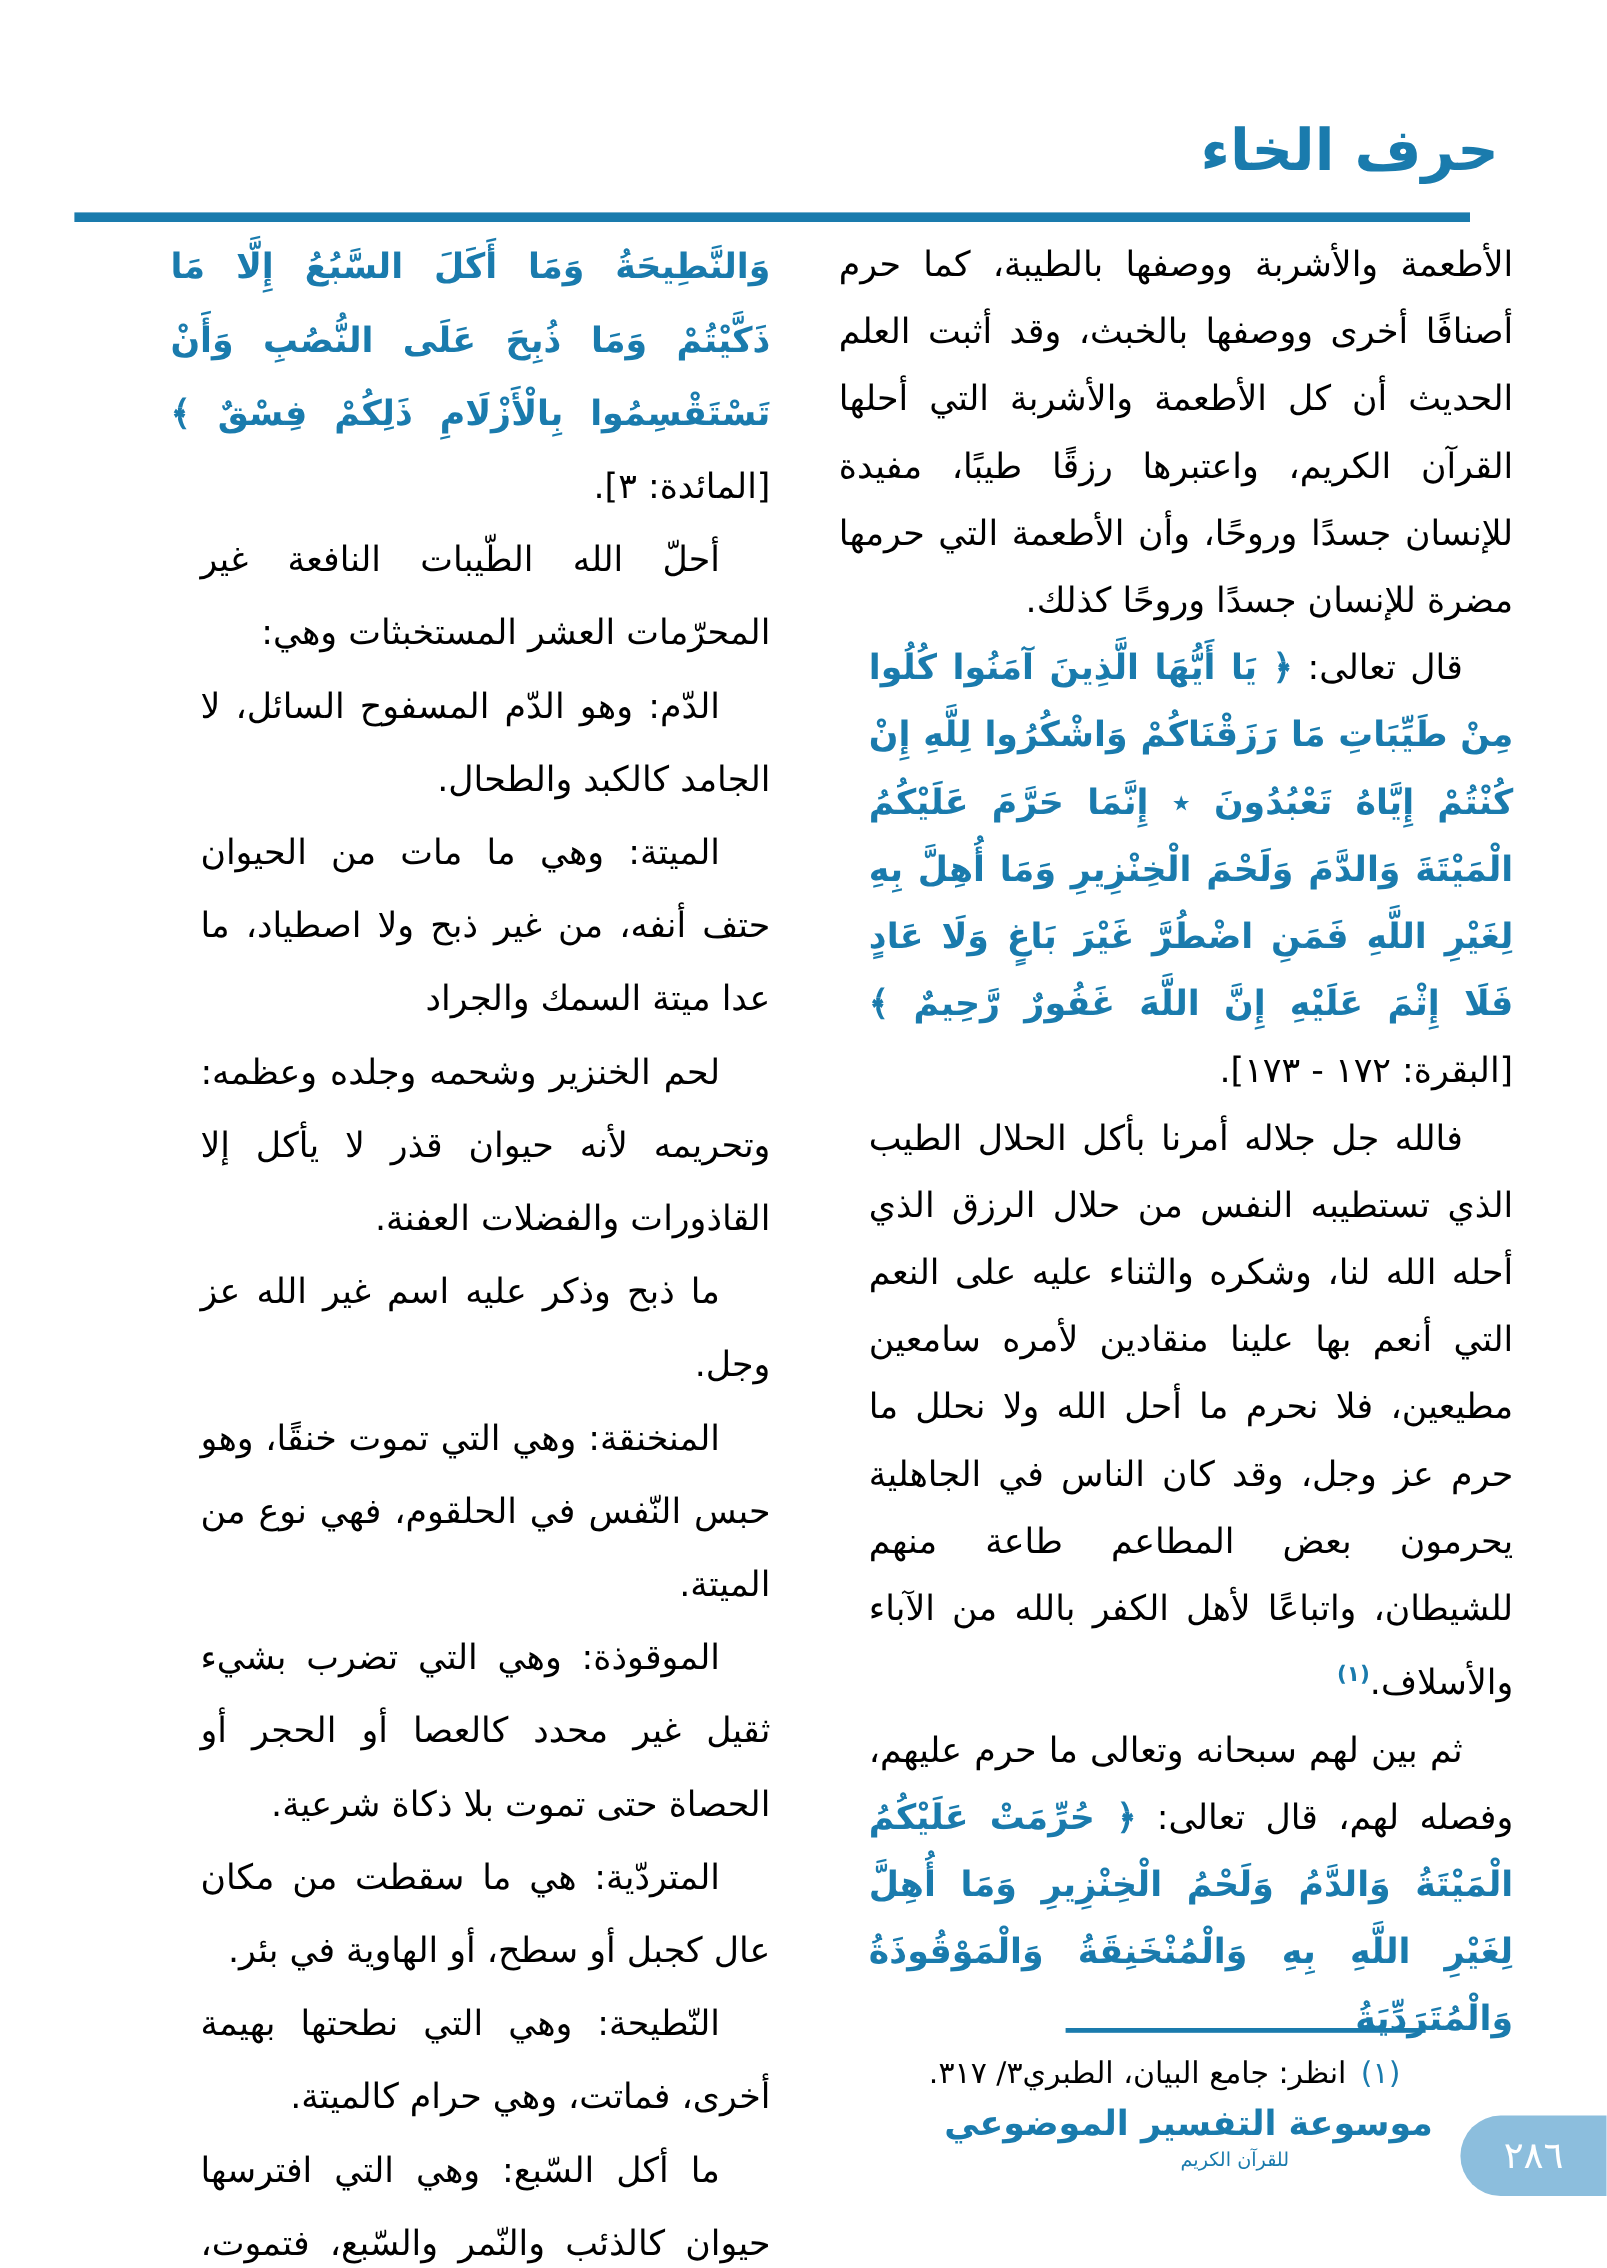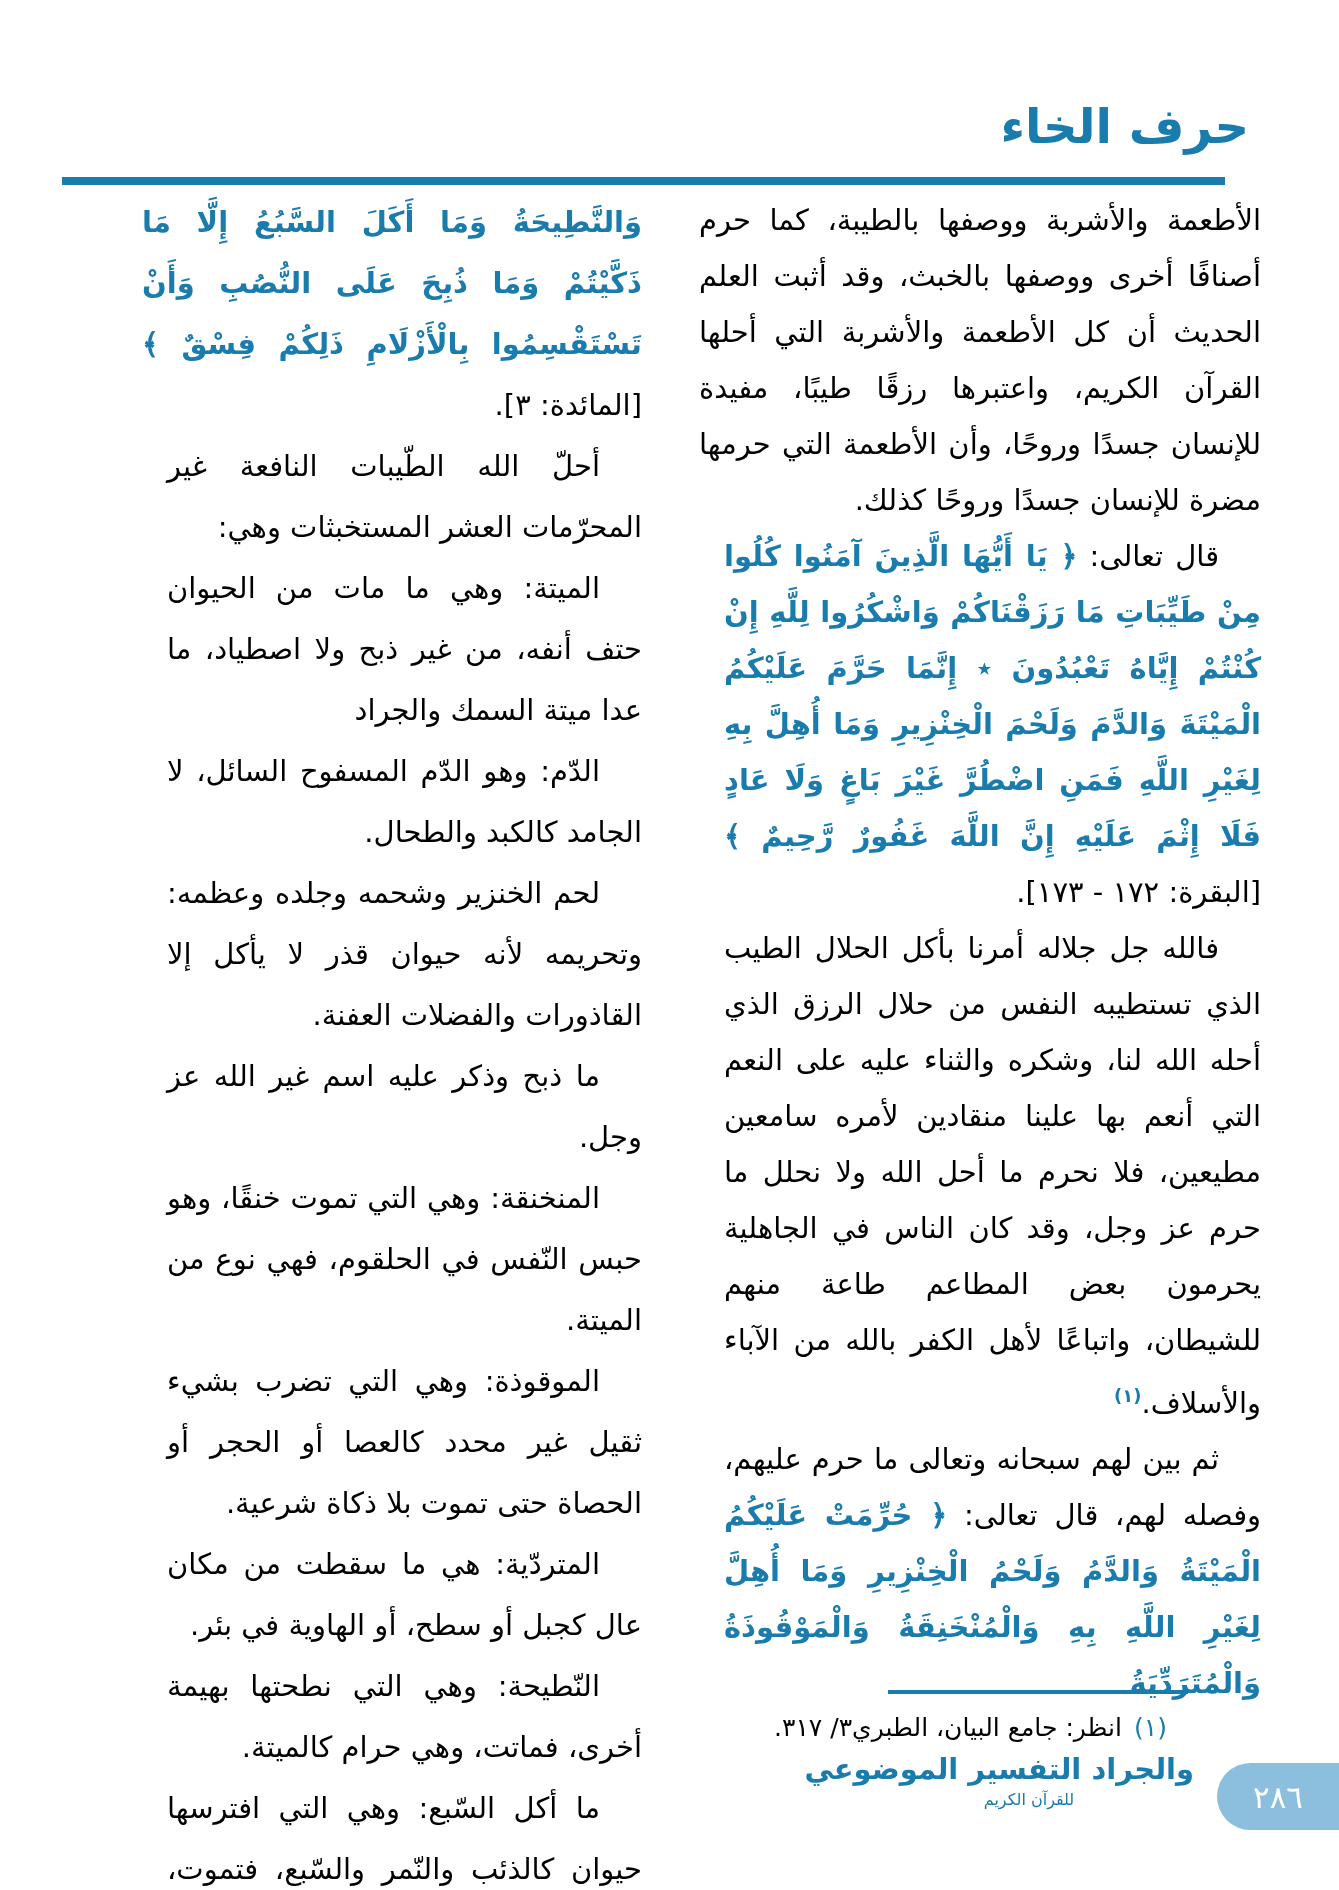--- a/index.html
+++ b/index.html
@@ -109,39 +109,39 @@
   <div class="col col-right" id="col-right">
       <p class="para"><span class="run-body">الأطعمة والأشربة ووصفها بالطيبة، كما حرم أصنافًا أخرى ووصفها بالخبث، وقد أثبت العلم الحديث أن كل الأطعمة والأشربة التي أحلها القرآن الكريم، واعتبرها رزقًا طيبًا، مفيدة للإنسان جسدًا وروحًا، وأن الأطعمة التي حرمها مضرة للإنسان جسدًا وروحًا كذلك.</span></p>
       <p class="para indent"><span class="run-body">قال تعالى: </span><span class="run-quran">﴿ يَا أَيُّهَا الَّذِينَ آمَنُوا كُلُوا مِنْ طَيِّبَاتِ مَا رَزَقْنَاكُمْ وَاشْكُرُوا لِلَّهِ إِنْ كُنْتُمْ إِيَّاهُ تَعْبُدُونَ ٭ إِنَّمَا حَرَّمَ عَلَيْكُمُ الْمَيْتَةَ وَالدَّمَ وَلَحْمَ الْخِنْزِيرِ وَمَا أُهِلَّ بِهِ لِغَيْرِ اللَّهِ فَمَنِ اضْطُرَّ غَيْرَ بَاغٍ وَلَا عَادٍ فَلَا إِثْمَ عَلَيْهِ إِنَّ اللَّهَ غَفُورٌ رَّحِيمٌ ﴾</span><span class="run-ref"> [البقرة: ١٧٢ - ١٧٣].</span></p>
       <p class="para indent"><span class="run-body">فالله جل جلاله أمرنا بأكل الحلال الطيب الذي تستطيبه النفس من حلال الرزق الذي أحله الله لنا، وشكره والثناء عليه على النعم التي أنعم بها علينا منقادين لأمره سامعين مطيعين، فلا نحرم ما أحل الله ولا نحلل ما حرم عز وجل، وقد كان الناس في الجاهلية يحرمون بعض المطاعم طاعة منهم للشيطان، واتباعًا لأهل الكفر بالله من الآباء والأسلاف.</span><span class="run-fnref">(١)</span></p>
       <p class="para indent"><span class="run-body">ثم بين لهم سبحانه وتعالى ما حرم عليهم، وفصله لهم، قال تعالى: </span><span class="run-quran">﴿ حُرِّمَتْ عَلَيْكُمُ الْمَيْتَةُ وَالدَّمُ وَلَحْمُ الْخِنْزِيرِ وَمَا أُهِلَّ لِغَيْرِ اللَّهِ بِهِ وَالْمُنْخَنِقَةُ وَالْمَوْقُوذَةُ وَالْمُتَرَدِّيَةُ</span></p>
     </div>
 
   <div class="col col-left" id="col-left">
       <p class="para"><span class="run-quran">وَالنَّطِيحَةُ وَمَا أَكَلَ السَّبُعُ إِلَّا مَا ذَكَّيْتُمْ وَمَا ذُبِحَ عَلَى النُّصُبِ وَأَنْ تَسْتَقْسِمُوا بِالْأَزْلَامِ ذَلِكُمْ فِسْقٌ ﴾</span><span class="run-ref"> [المائدة: ٣].</span></p>
       <p class="para indent"><span class="run-body">أحلّ الله الطّيبات النافعة غير المحرّمات العشر المستخبثات وهي:</span></p>
+      <p class="para indent"><span class="run-body">الدّم: وهو الدّم المسفوح السائل، لا الجامد كالكبد والطحال.</span></p>
       <p class="para indent"><span class="run-body">الميتة: وهي ما مات من الحيوان حتف أنفه، من غير ذبح ولا اصطياد، ما عدا ميتة السمك والجراد</span></p>
-      <p class="para indent"><span class="run-body">الدّم: وهو الدّم المسفوح السائل، لا الجامد كالكبد والطحال.</span></p>
       <p class="para indent"><span class="run-body">لحم الخنزير وشحمه وجلده وعظمه: وتحريمه لأنه حيوان قذر لا يأكل إلا القاذورات والفضلات العفنة.</span></p>
       <p class="para indent"><span class="run-body">ما ذبح وذكر عليه اسم غير الله عز وجل.</span></p>
       <p class="para indent"><span class="run-body">المنخنقة: وهي التي تموت خنقًا، وهو حبس النّفس في الحلقوم، فهي نوع من الميتة.</span></p>
       <p class="para indent"><span class="run-body">الموقوذة: وهي التي تضرب بشيء ثقيل غير محدد كالعصا أو الحجر أو الحصاة حتى تموت بلا ذكاة شرعية.</span></p>
       <p class="para indent"><span class="run-body">المتردّية: هي ما سقطت من مكان عال كجبل أو سطح، أو الهاوية في بئر.</span></p>
       <p class="para indent"><span class="run-body">النّطيحة: وهي التي نطحتها بهيمة أخرى، فماتت، وهي حرام كالميتة.</span></p>
       <p class="para indent"><span class="run-body">ما أكل السّبع: وهي التي افترسها حيوان كالذئب والنّمر والسّبع، فتموت، فلا تؤكل لأنها ميتة، وتأنفها الطّباع.</span></p>
     </div>
 
   <div class="footnote-rule"></div>
 
   <div class="footnote">
     <span class="fn-marker">(١)</span><span>انظر: جامع البيان، الطبري٣/ ٣١٧.</span>
   </div>
 
   <div class="footer-logo">
-    <div class="logo-main">والجراد التفسير الموضوعي</div>
+    <div class="logo-main">موسوعة التفسير الموضوعي</div>
     <div class="logo-sub">للقرآن الكريم</div>
   </div>
 
   <div class="page-badge">
     <span>٢٨٦</span>
   </div>
 
 </div>
 
 </body></html>

